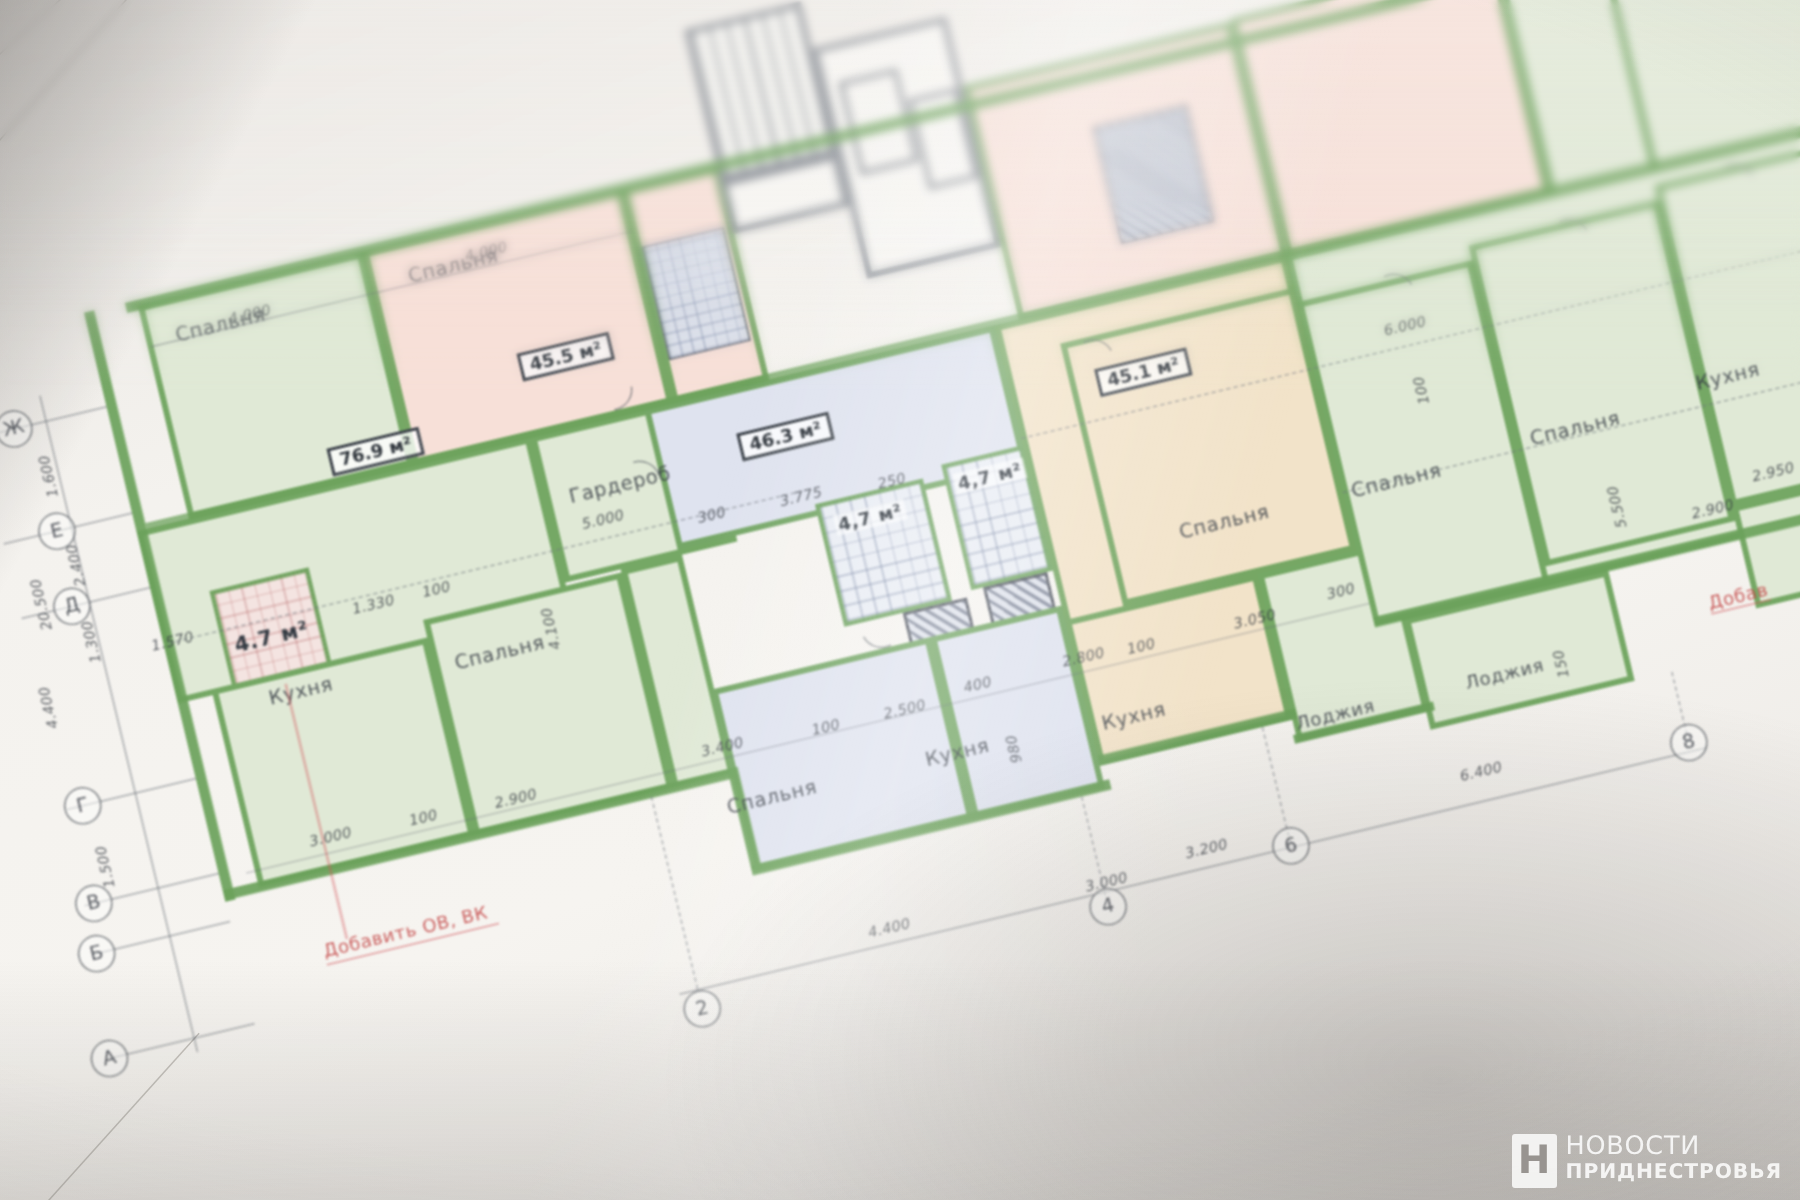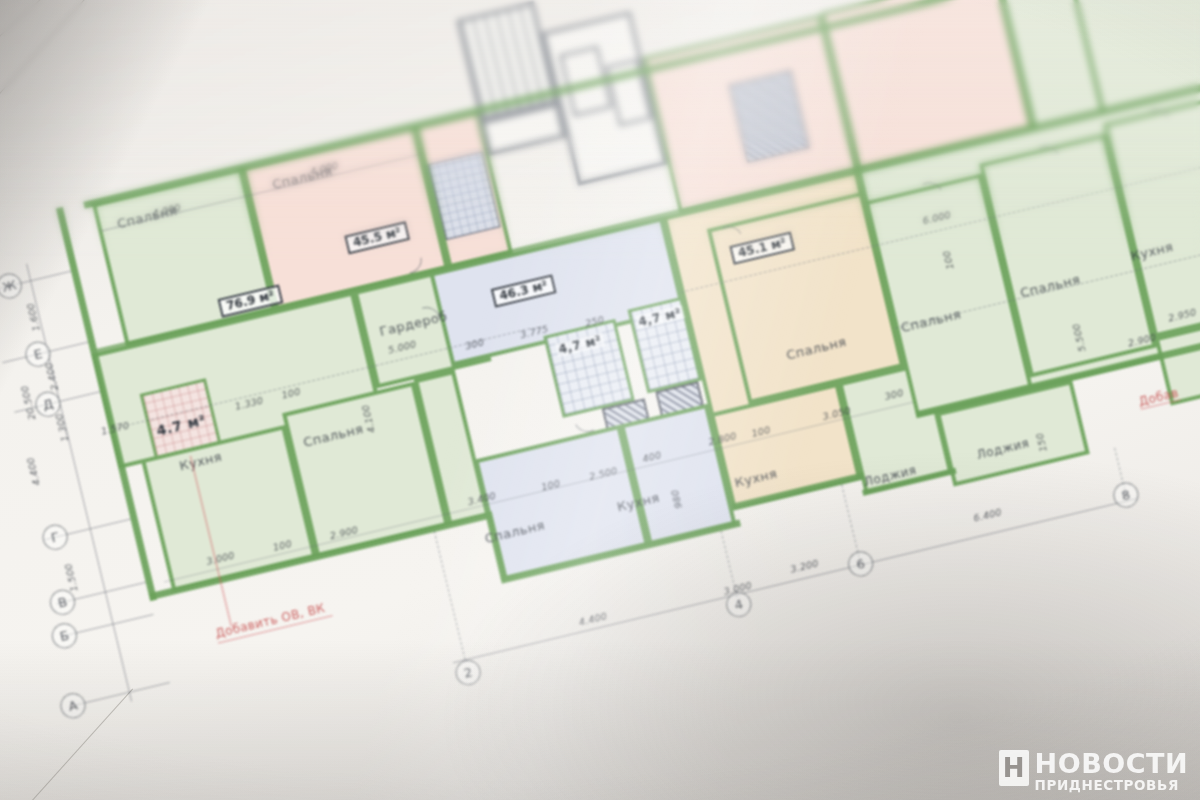--- a/index.html
+++ b/index.html
@@ -52,21 +52,21 @@
     linear-gradient(118deg,rgba(104,101,98,.48) 0%,rgba(104,101,98,0) 13%),
     radial-gradient(62% 48% at 80% 90%,rgba(88,84,80,.26),transparent 70%),
     linear-gradient(to top,rgba(118,114,110,.22),rgba(118,114,110,0) 20%),
     radial-gradient(135% 95% at 42% 45%,rgba(255,255,255,0) 55%,rgba(140,136,131,.30) 100%),
     linear-gradient(105deg,transparent 40%,rgba(255,255,255,.28) 52%,transparent 66%);}
   
   #wm{position:absolute;right:12px;bottom:8px;display:flex;align-items:flex-start;gap:6px;z-index:9;}
   #wm .logo{width:30px;height:36px;background:rgba(255,255,255,.82);display:flex;align-items:center;
     justify-content:center;font-weight:bold;font-size:26px;color:#989490;border-radius:2px;}
   #wm .tcol{display:flex;flex-direction:column;align-items:flex-start;line-height:1;}
-  #wm .t1{font-size:27px;font-weight:700;letter-spacing:.5px;color:rgba(255,255,255,.85);}
+  #wm .t1{font-size:17px;font-weight:400;letter-spacing:.5px;color:rgba(255,255,255,.85);}
   #wm .t2{font-size:13.5px;font-weight:700;letter-spacing:.6px;color:rgba(255,255,255,.85);margin-top:2px;}
 </style>
 </head>
 <body>
 
 <div id="stage">
 
   <div class="edge-line" style="left:-4px;top:97px;width:132px;transform:rotate(-48deg);"></div>
   <div class="edge-line" style="left:-3px;top:38px;width:60px;transform:rotate(-42deg);opacity:.6;"></div>
   <div class="edge-line" style="left:32px;top:800px;width:150px;transform:rotate(-48deg);opacity:.7;"></div>

